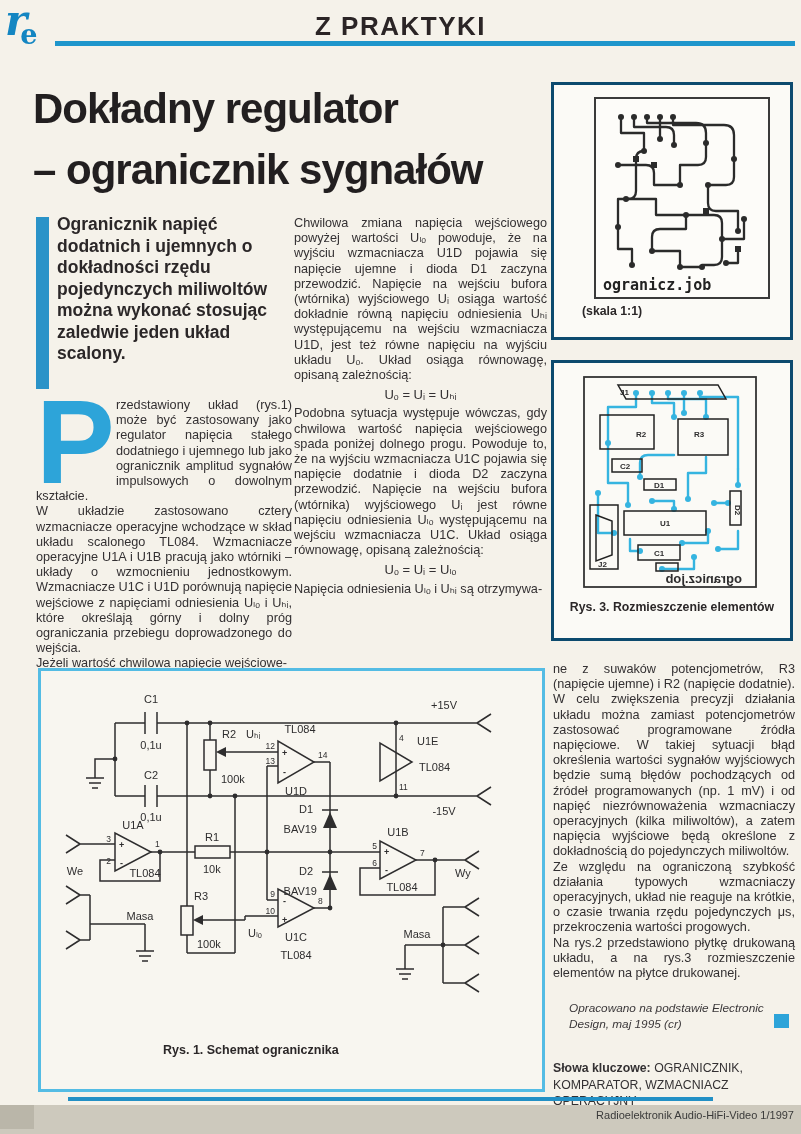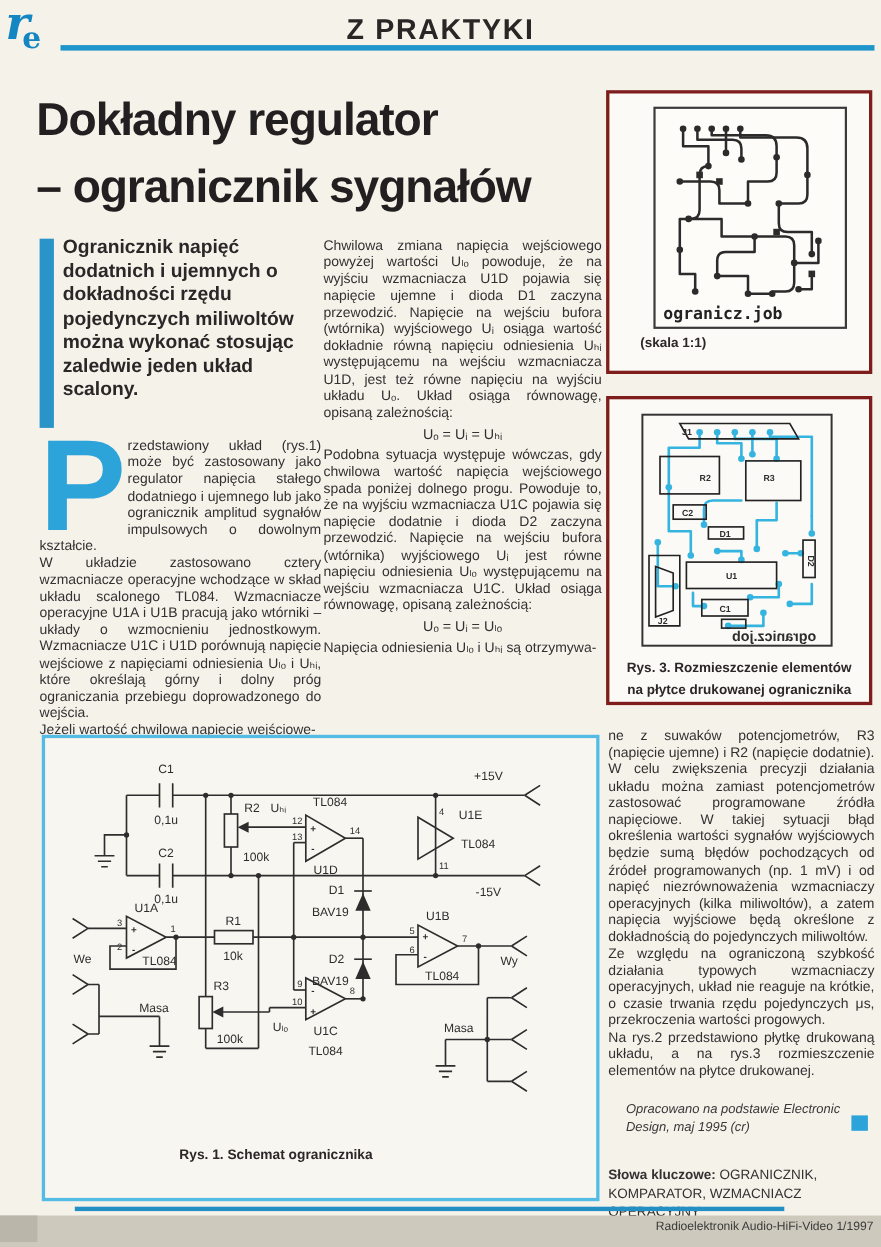--- a/index.html
+++ b/index.html
@@ -22,21 +22,21 @@
   
   .bodycol{font-size:12.7px;line-height:15.2px;text-align:justify;color:#333032;}
   .bodycol p{margin:0;}
   .col1{position:absolute;left:36px;top:398px;width:256px;}
   .col2{position:absolute;left:294px;top:216px;width:253px;}
   .col3{position:absolute;left:553px;top:662px;width:242px;}
   .dropcap{float:left;color:#2da4d9;font-size:118px;line-height:88px;font-weight:bold;
         width:80px;height:90px;letter-spacing:0;}
   .equation{text-align:center;margin:4px 0;font-size:13px;color:#333032;}
   
-  .figbox{position:absolute;background:#fbfaf6;border:3px solid #7f1d1d;}
+  .figbox{position:absolute;background:#fbfaf6;border:3px solid #0c4a6e;}
   .box1{left:551px;top:82px;width:236px;height:252px;}
   .box2{left:551px;top:360px;width:236px;height:275px;}
   .pcb-frame{position:absolute;left:40px;top:12px;width:172px;height:198px;border:2px solid #3a3a3a;background:#fdfcf9;}
   .job-label{position:absolute;left:7px;bottom:3px;font-family:"DejaVu Sans Mono",monospace;
         font-weight:bold;font-size:15px;color:#222;}
   .figcap{position:absolute;font-weight:bold;font-size:12.3px;line-height:20px;color:#2b2728;}
   .cap1{left:28px;top:216px;width:200px;}
   .cap2{left:0;top:234px;width:100%;text-align:center;}
   
   .schembox{position:absolute;left:38px;top:668px;width:501px;height:418px;border:3px solid #54bce4;background:#f8f6f0;}
@@ -218,21 +218,20 @@
         <text x="76" y="115">D1</text>
         <text x="82" y="153">U1</text>
         <text transform="rotate(90 157,132)" x="157" y="132">D2</text>
         <text x="76" y="183">C1</text>
         <text x="20" y="194">J2</text>
       </g>
       <text transform="translate(164,210) scale(-1,1)" font-size="13" font-weight="bold" fill="#35b4e0">ogranicz.job</text>
     </svg>
     <div class="figcap cap2">
       <div>Rys. 3. Rozmieszczenie elementów</div>
-      <div>na płytce drukowanej ogranicznika</div>
     </div>
   </div>
 
   <div class="schembox">
     <svg style="position:absolute;left:4px;top:12px" width="493" height="330" viewBox="0 0 493 330">
       <g stroke="#2e2d2e" stroke-width="1.5" fill="none">
 
         <line x1="70" y1="40" x2="100" y2="40"></line>
           <line x1="112" y1="40" x2="432" y2="40"></line>
         <line x1="70" y1="113" x2="100" y2="113"></line>

